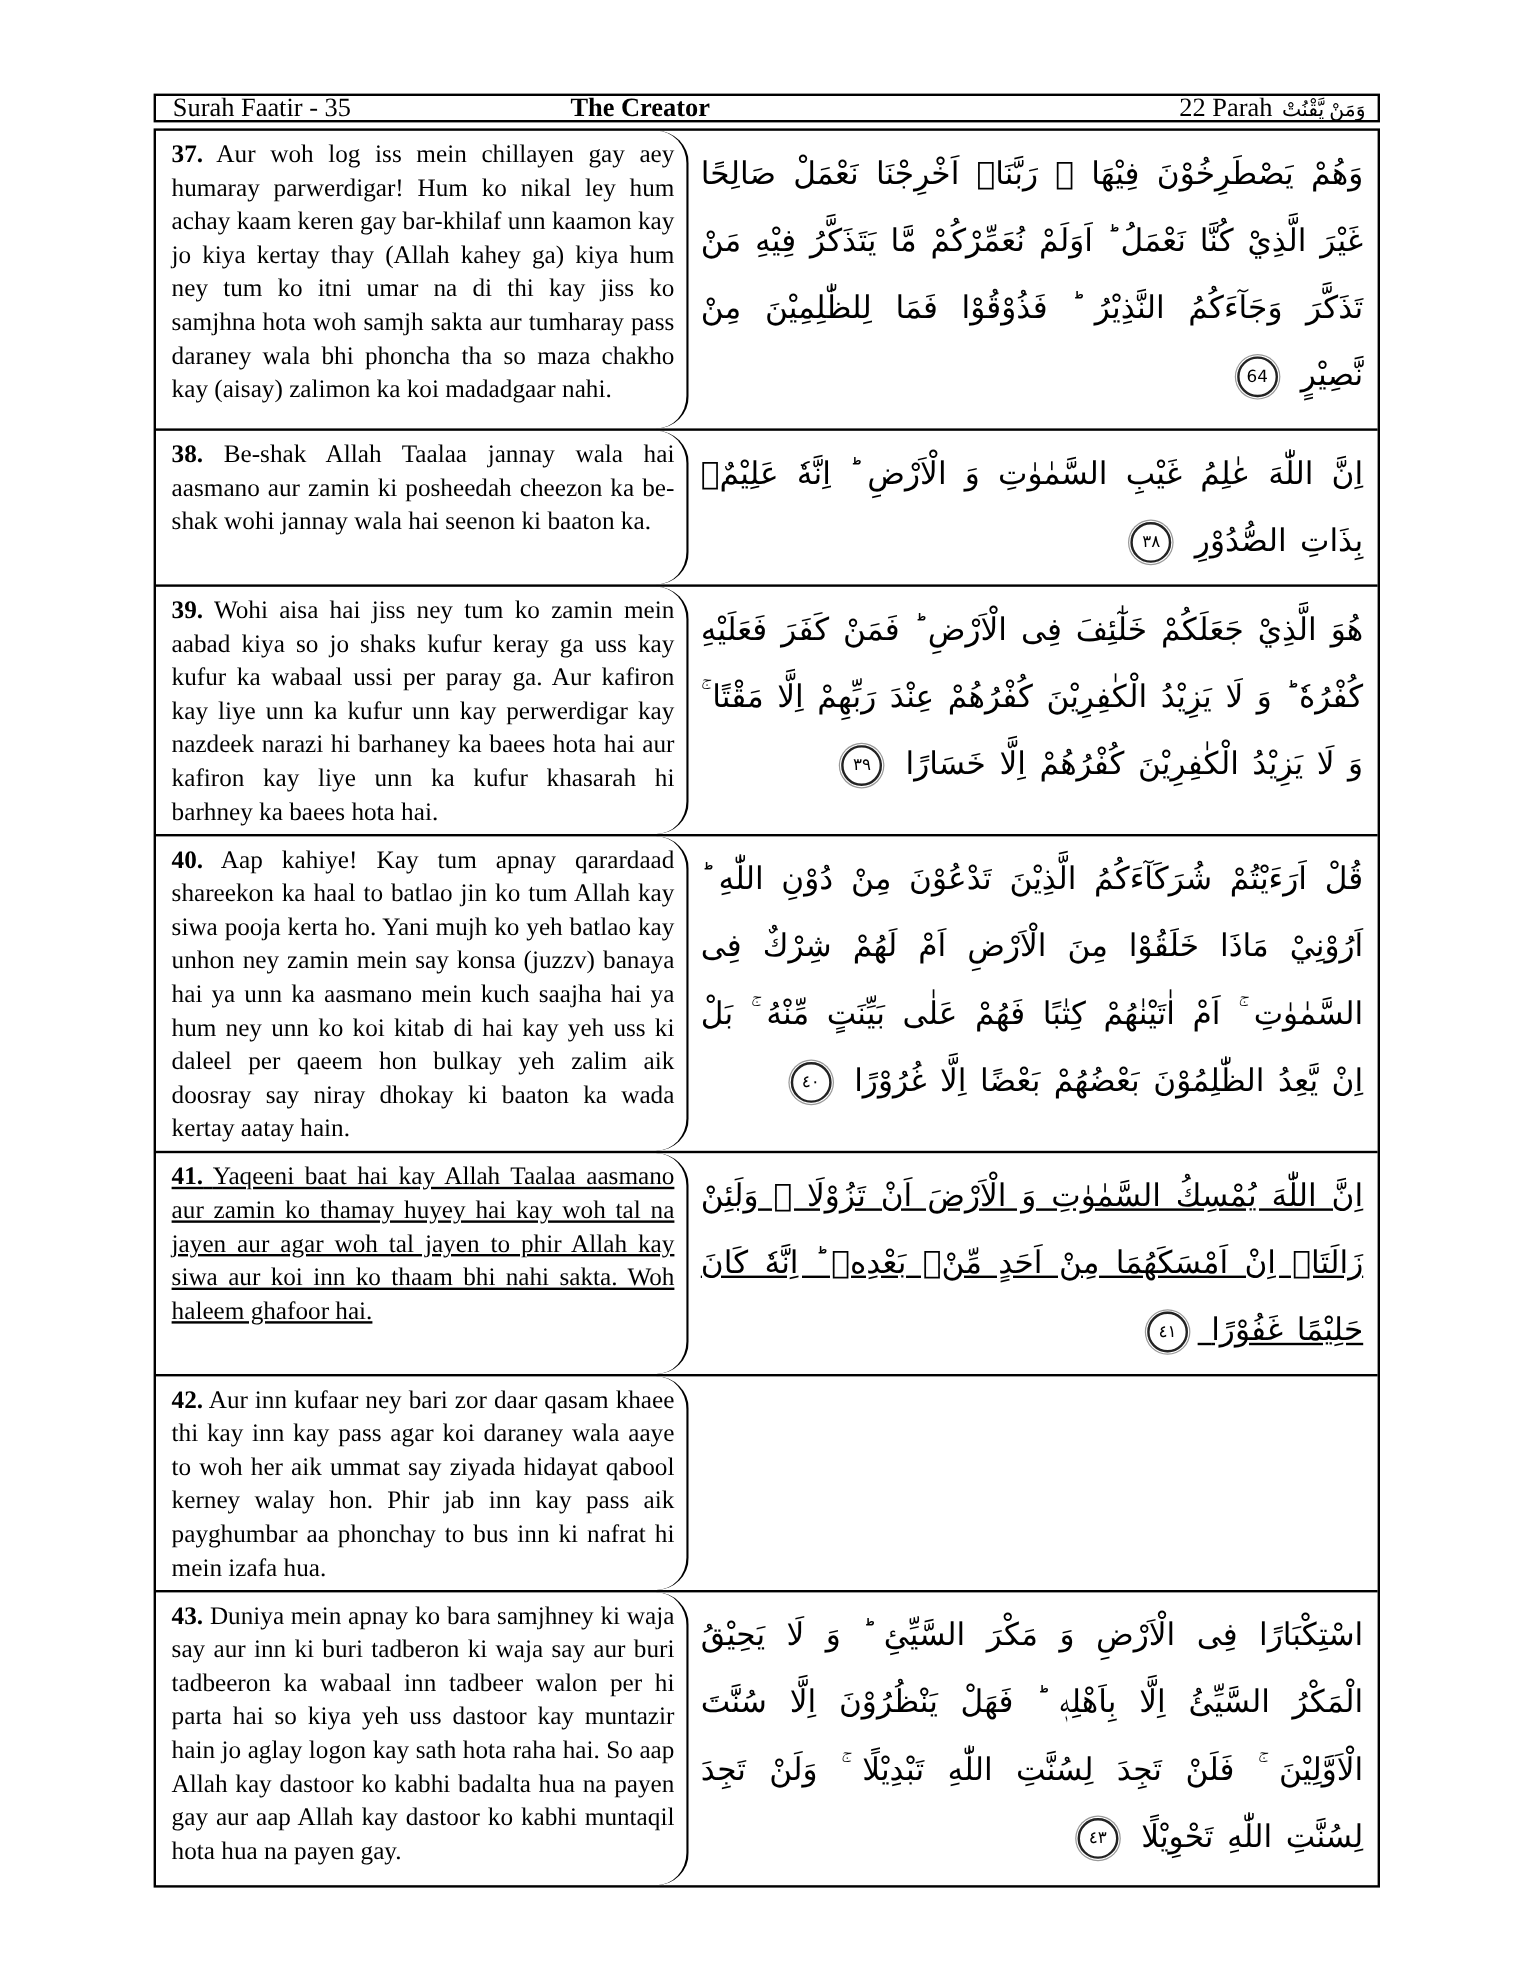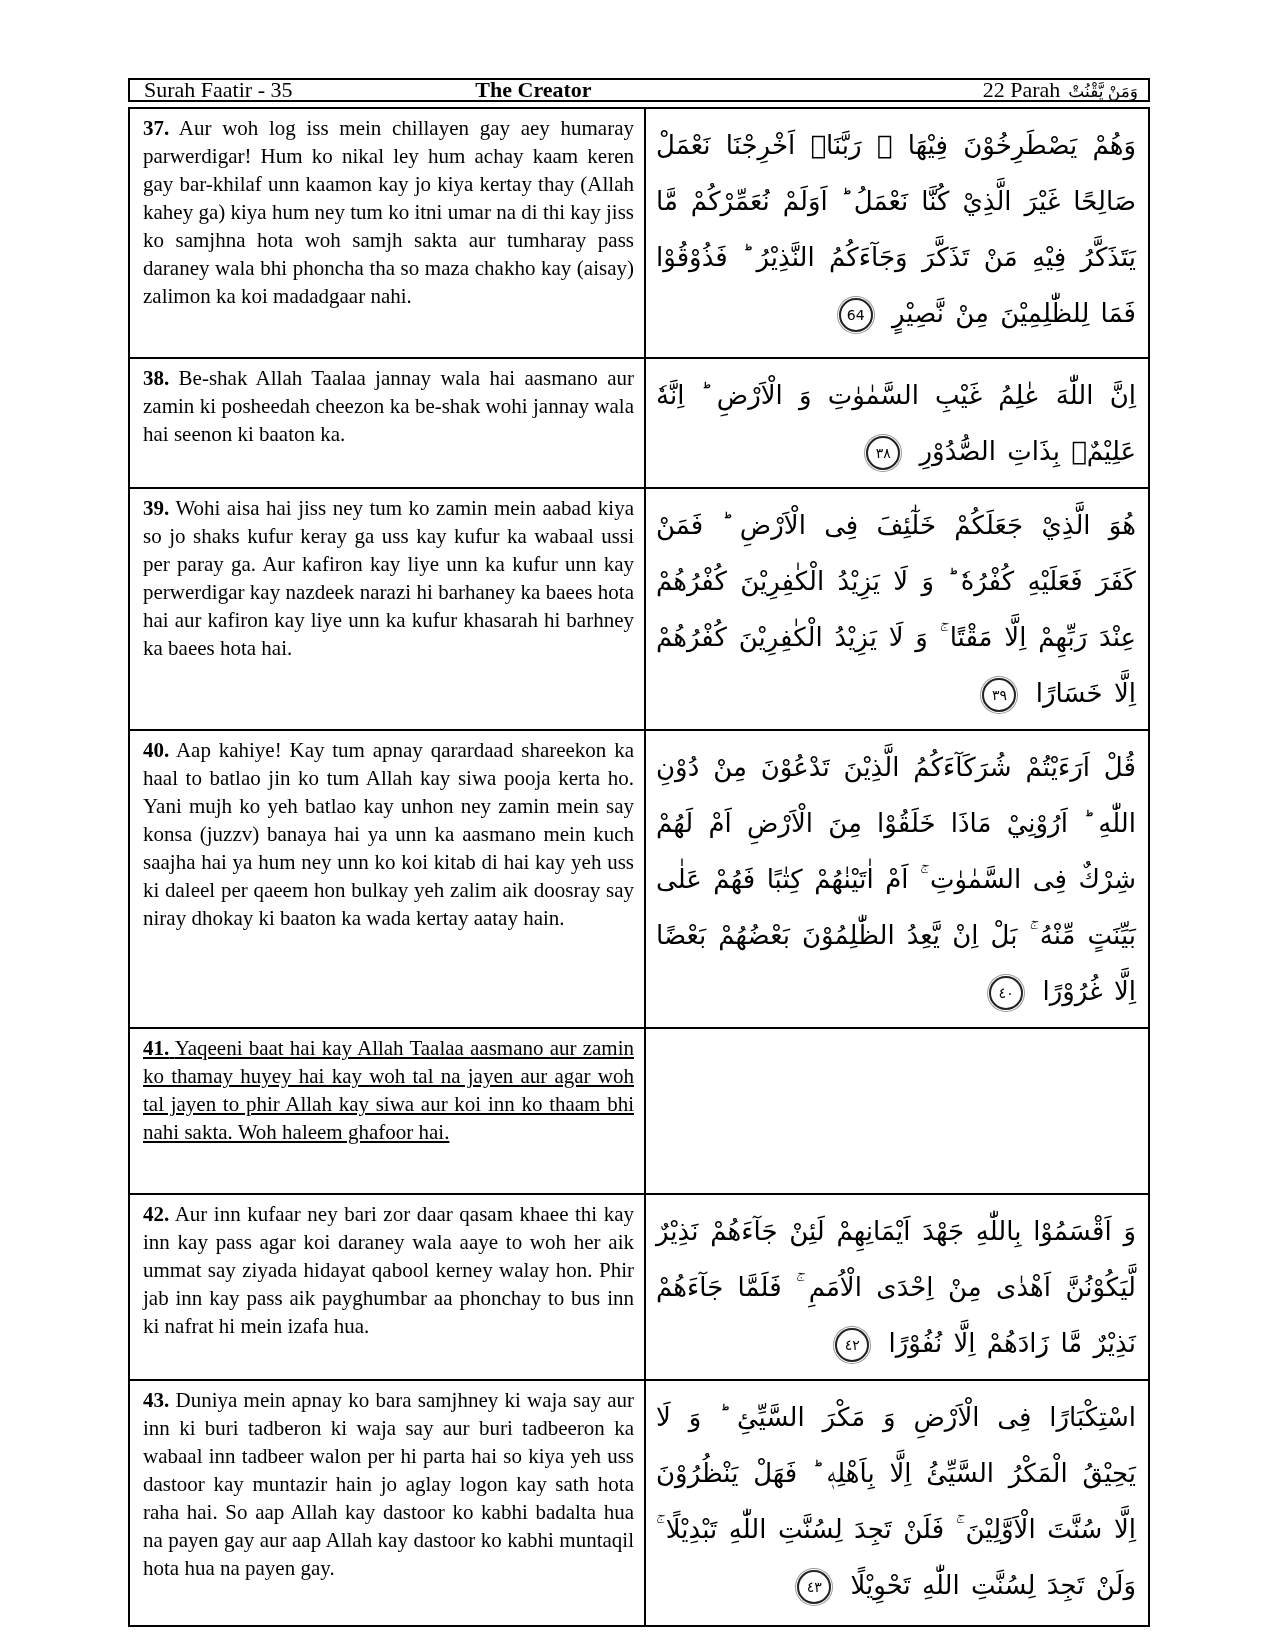--- a/index.html
+++ b/index.html
@@ -36,26 +36,27 @@
     margin-left: 8px;
     direction: rtl;
     unicode-bidi: embed;
   }
 
   
   .verse-table { border: 2px solid #000; }
   .verse-row { display: flex; border-bottom: 2px solid #000; }
   .verse-row:last-child { border-bottom: none; }
   .cell-translation {
-    width: 516px;
+    width: 444px;
     border-right: 2px solid #000;
     padding: 5px 10px 5px 13px;
     font-size: 21px;
     line-height: 28px;
     text-align: justify;
+    border-radius: 27px;
   }
   .cell-translation .vnum { font-weight: bold; }
   .cell-arabic {
     flex: 1;
     direction: rtl;
     text-align: justify;
     padding: 8px 12px 8px 10px;
     font-family: "DejaVu Sans", sans-serif;
     font-size: 26px;
     line-height: 56px;
@@ -113,25 +114,25 @@
       <div class="cell-arabic"><span>هُوَ الَّذِيْ جَعَلَكُمْ خَلٰٓئِفَ فِى الْاَرْضِ ؕ فَمَنْ كَفَرَ فَعَلَيْهِ كُفْرُهٗ ؕ وَ لَا يَزِيْدُ الْكٰفِرِيْنَ كُفْرُهُمْ عِنْدَ رَبِّهِمْ اِلَّا مَقْتًا ۚ وَ لَا يَزِيْدُ الْكٰفِرِيْنَ كُفْرُهُمْ اِلَّا خَسَارًا</span> <span class="ayah-end">٣٩</span></div>
     </div>
 
     <div class="verse-row r40">
       <div class="cell-translation"><span class="vnum">40.</span> <span>Aap kahiye! Kay tum apnay qarardaad shareekon ka haal to batlao jin ko tum Allah kay siwa pooja kerta ho. Yani mujh ko yeh batlao kay unhon ney zamin mein say konsa (juzzv) banaya hai ya unn ka aasmano mein kuch saajha hai ya hum ney unn ko koi kitab di hai kay yeh uss ki daleel per qaeem hon bulkay yeh zalim aik doosray say niray dhokay ki baaton ka wada kertay aatay hain.</span></div>
       <div class="cell-arabic"><span>قُلْ اَرَءَيْتُمْ شُرَكَآءَكُمُ الَّذِيْنَ تَدْعُوْنَ مِنْ دُوْنِ اللّٰهِ ؕ اَرُوْنِيْ مَاذَا خَلَقُوْا مِنَ الْاَرْضِ اَمْ لَهُمْ شِرْكٌ فِى السَّمٰوٰتِ ۚ اَمْ اٰتَيْنٰهُمْ كِتٰبًا فَهُمْ عَلٰى بَيِّنَتٍ مِّنْهُ ۚ بَلْ اِنْ يَّعِدُ الظّٰلِمُوْنَ بَعْضُهُمْ بَعْضًا اِلَّا غُرُوْرًا</span> <span class="ayah-end">٤٠</span></div>
     </div>
 
     <div class="verse-row r41">
       <div class="cell-translation"><span class="vnum">41.</span> <span>Yaqeeni baat hai kay Allah Taalaa aasmano aur zamin ko thamay huyey hai kay woh tal na jayen aur agar woh tal jayen to phir Allah kay siwa aur koi inn ko thaam bhi nahi sakta. Woh haleem ghafoor hai.</span></div>
+      <div class="cell-arabic"><span>اِنَّ اللّٰهَ يُمْسِكُ السَّمٰوٰتِ وَ الْاَرْضَ اَنْ تَزُوْلَا ۚ وَلَئِنْ زَالَتَاۤ اِنْ اَمْسَكَهُمَا مِنْ اَحَدٍ مِّنْۢ بَعْدِهٖ ؕ اِنَّهٗ كَانَ حَلِيْمًا غَفُوْرًا</span> <span class="ayah-end">٤١</span></div>
     </div>
 
     <div class="verse-row r42">
       <div class="cell-translation"><span class="vnum">42.</span> <span>Aur inn kufaar ney bari zor daar qasam khaee thi kay inn kay pass agar koi daraney wala aaye to woh her aik ummat say ziyada hidayat qabool kerney walay hon. Phir jab inn kay pass aik payghumbar aa phonchay to bus inn ki nafrat hi mein izafa hua.</span></div>
-      <div class="cell-arabic"><span>وَ اَقْسَمُوْا بِاللّٰهِ جَهْدَ اَيْمَانِهِمْ لَئِنْ جَآءَهُمْ نَذِيْرٌ لَّيَكُوْنُنَّ اَهْدٰى مِنْ اِحْدَى الْاُمَمِ ۚ فَلَمَّا جَآءَهُمْ نَذِيْرٌ مَّا زَادَهُمْ اِلَّا نُفُوْرًا</span> <span class="ayah-end">٤٢</span></div>
     </div>
 
     <div class="verse-row r43">
       <div class="cell-translation"><span class="vnum">43.</span> <span>Duniya mein apnay ko bara samjhney ki waja say aur inn ki buri tadberon ki waja say aur buri tadbeeron ka wabaal inn tadbeer walon per hi parta hai so kiya yeh uss dastoor kay muntazir hain jo aglay logon kay sath hota raha hai. So aap Allah kay dastoor ko kabhi badalta hua na payen gay aur aap Allah kay dastoor ko kabhi muntaqil hota hua na payen gay.</span></div>
       <div class="cell-arabic"><span>اسْتِكْبَارًا فِى الْاَرْضِ وَ مَكْرَ السَّيِّئِ ؕ وَ لَا يَحِيْقُ الْمَكْرُ السَّيِّئُ اِلَّا بِاَهْلِهٖ ؕ فَهَلْ يَنْظُرُوْنَ اِلَّا سُنَّتَ الْاَوَّلِيْنَ ۚ فَلَنْ تَجِدَ لِسُنَّتِ اللّٰهِ تَبْدِيْلًا ۚ وَلَنْ تَجِدَ لِسُنَّتِ اللّٰهِ تَحْوِيْلًا</span> <span class="ayah-end">٤٣</span></div>
     </div>
 
   </div>
 
 </div>

